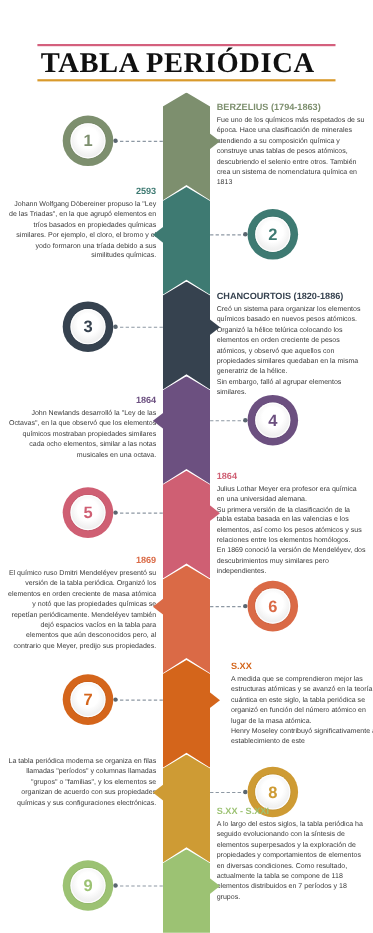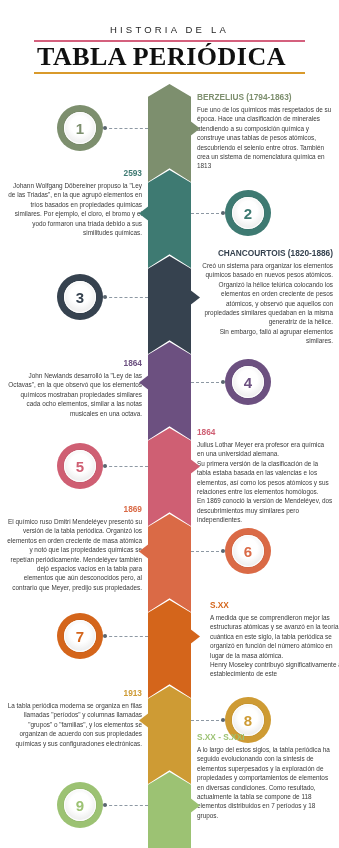--- a/index.html
+++ b/index.html
@@ -56,21 +56,20 @@
   .block{position:absolute;}
   .block .ttl{font-size:8.3px;font-weight:700;margin:0 0 2px 0;line-height:11px;}
   .block .body{font-size:6.4px;line-height:9.4px;color:#3a3a3a;margin:0;}
   .block.r{left:197px;width:136px;text-align:left;}
   .block.l{left:6px;width:136px;text-align:right;}
 </style>
 </head>
 <body>
 
 <div class="header">
-  <div class="kicker">HISTORIA DE LA</div>
   <div class="rule rule-top"></div>
   <div class="maintitle">TABLA PERIÓDICA</div>
   <div class="rule rule-bot"></div>
 </div>
 
 <div class="spine" id="spine">
     <div class="seg" style="top: 0px; height: 98px; background: rgb(125, 143, 110); z-index: 20;"></div>
     <div class="seg" style="top: 86px; height: 98px; background: rgb(62, 122, 114); z-index: 19;"></div>
     <div class="seg" style="top: 172px; height: 98px; background: rgb(54, 66, 79); z-index: 18;"></div>
     <div class="seg" style="top: 258px; height: 98px; background: rgb(108, 80, 128); z-index: 17;"></div>
@@ -101,21 +100,21 @@
     <div class="block l" style="top: 168px;">
       <p class="ttl" style="color: rgb(62, 122, 114);">2593</p>
       <p class="body" style="white-space: pre-line;">Johann Wolfgang Döbereiner propuso la "Ley de las Triadas", en la que agrupó elementos en tríos basados en propiedades químicas similares. Por ejemplo, el cloro, el bromo y el yodo formaron una tríada debido a sus similitudes químicas.</p>
     </div>
     <div class="marker right" style="top: 289px; left: 189px; background: rgb(54, 66, 79); z-index: 30;"></div>
     <div class="conn" style="top: 297px; left: 104px; width: 44px;"></div>
     <div class="dot" style="top: 295px; left: 103px;"></div>
     <div class="circle" style="top: 274px; left: 57px; background: rgb(54, 66, 79);">
       <div class="inner" style="color: rgb(54, 66, 79);">3</div>
     </div>
-    <div class="block r" style="top: 248px; text-align: right;">
+    <div class="block r" style="top: 264px;">
       <p class="ttl" style="color: rgb(54, 66, 79);">CHANCOURTOIS (1820-1886)</p>
       <p class="body" style="white-space: pre-line;">Creó un sistema para organizar los elementos químicos basado en nuevos pesos atómicos.
 Organizó la hélice telúrica colocando los elementos en orden creciente de pesos atómicos, y observó que aquellos con propiedades similares quedaban en la misma generatriz de la hélice.
 Sin embargo, falló al agrupar elementos similares.</p>
     </div>
     <div class="marker left" style="top: 374px; left: 139px; background: rgb(108, 80, 128); z-index: 30;"></div>
     <div class="conn" style="top: 382px; left: 191px; width: 33px;"></div>
     <div class="dot" style="top: 380px; left: 221px;"></div>
     <div class="circle" style="top: 359px; left: 225px; background: rgb(108, 80, 128);">
       <div class="inner" style="color: rgb(108, 80, 128);">4</div>
@@ -157,21 +156,20 @@
       <p class="body" style="white-space: pre-line;">A medida que se comprendieron mejor las estructuras atómicas y se avanzó en la teoría cuántica en este siglo, la tabla periódica se organizó en función del número atómico en lugar de la masa atómica.
 Henry Moseley contribuyó significativamente al establecimiento de este</p>
     </div>
     <div class="marker left" style="top: 712px; left: 139px; background: rgb(206, 155, 52); z-index: 30;"></div>
     <div class="conn" style="top: 720px; left: 191px; width: 33px;"></div>
     <div class="dot" style="top: 718px; left: 221px;"></div>
     <div class="circle" style="top: 697px; left: 225px; background: rgb(206, 155, 52);">
       <div class="inner" style="color: rgb(206, 155, 52);">8</div>
     </div>
     <div class="block l" style="top: 688px;">
-      <p class="ttl" style="color: rgb(206, 155, 52);">1913</p>
       <p class="body" style="white-space: pre-line;">La tabla periódica moderna se organiza en filas llamadas "períodos" y columnas llamadas "grupos" o "familias", y los elementos se organizan de acuerdo con sus propiedades químicas y sus configuraciones electrónicas.</p>
     </div>
     <div class="marker right" style="top: 797px; left: 189px; background: rgb(156, 194, 115); z-index: 30;"></div>
     <div class="conn" style="top: 805px; left: 104px; width: 44px;"></div>
     <div class="dot" style="top: 803px; left: 103px;"></div>
     <div class="circle" style="top: 782px; left: 57px; background: rgb(156, 194, 115);">
       <div class="inner" style="color: rgb(156, 194, 115);">9</div>
     </div>
     <div class="block r" style="top: 732px;">
       <p class="ttl" style="color: rgb(156, 194, 115);">S.XX - S.XXI</p>

